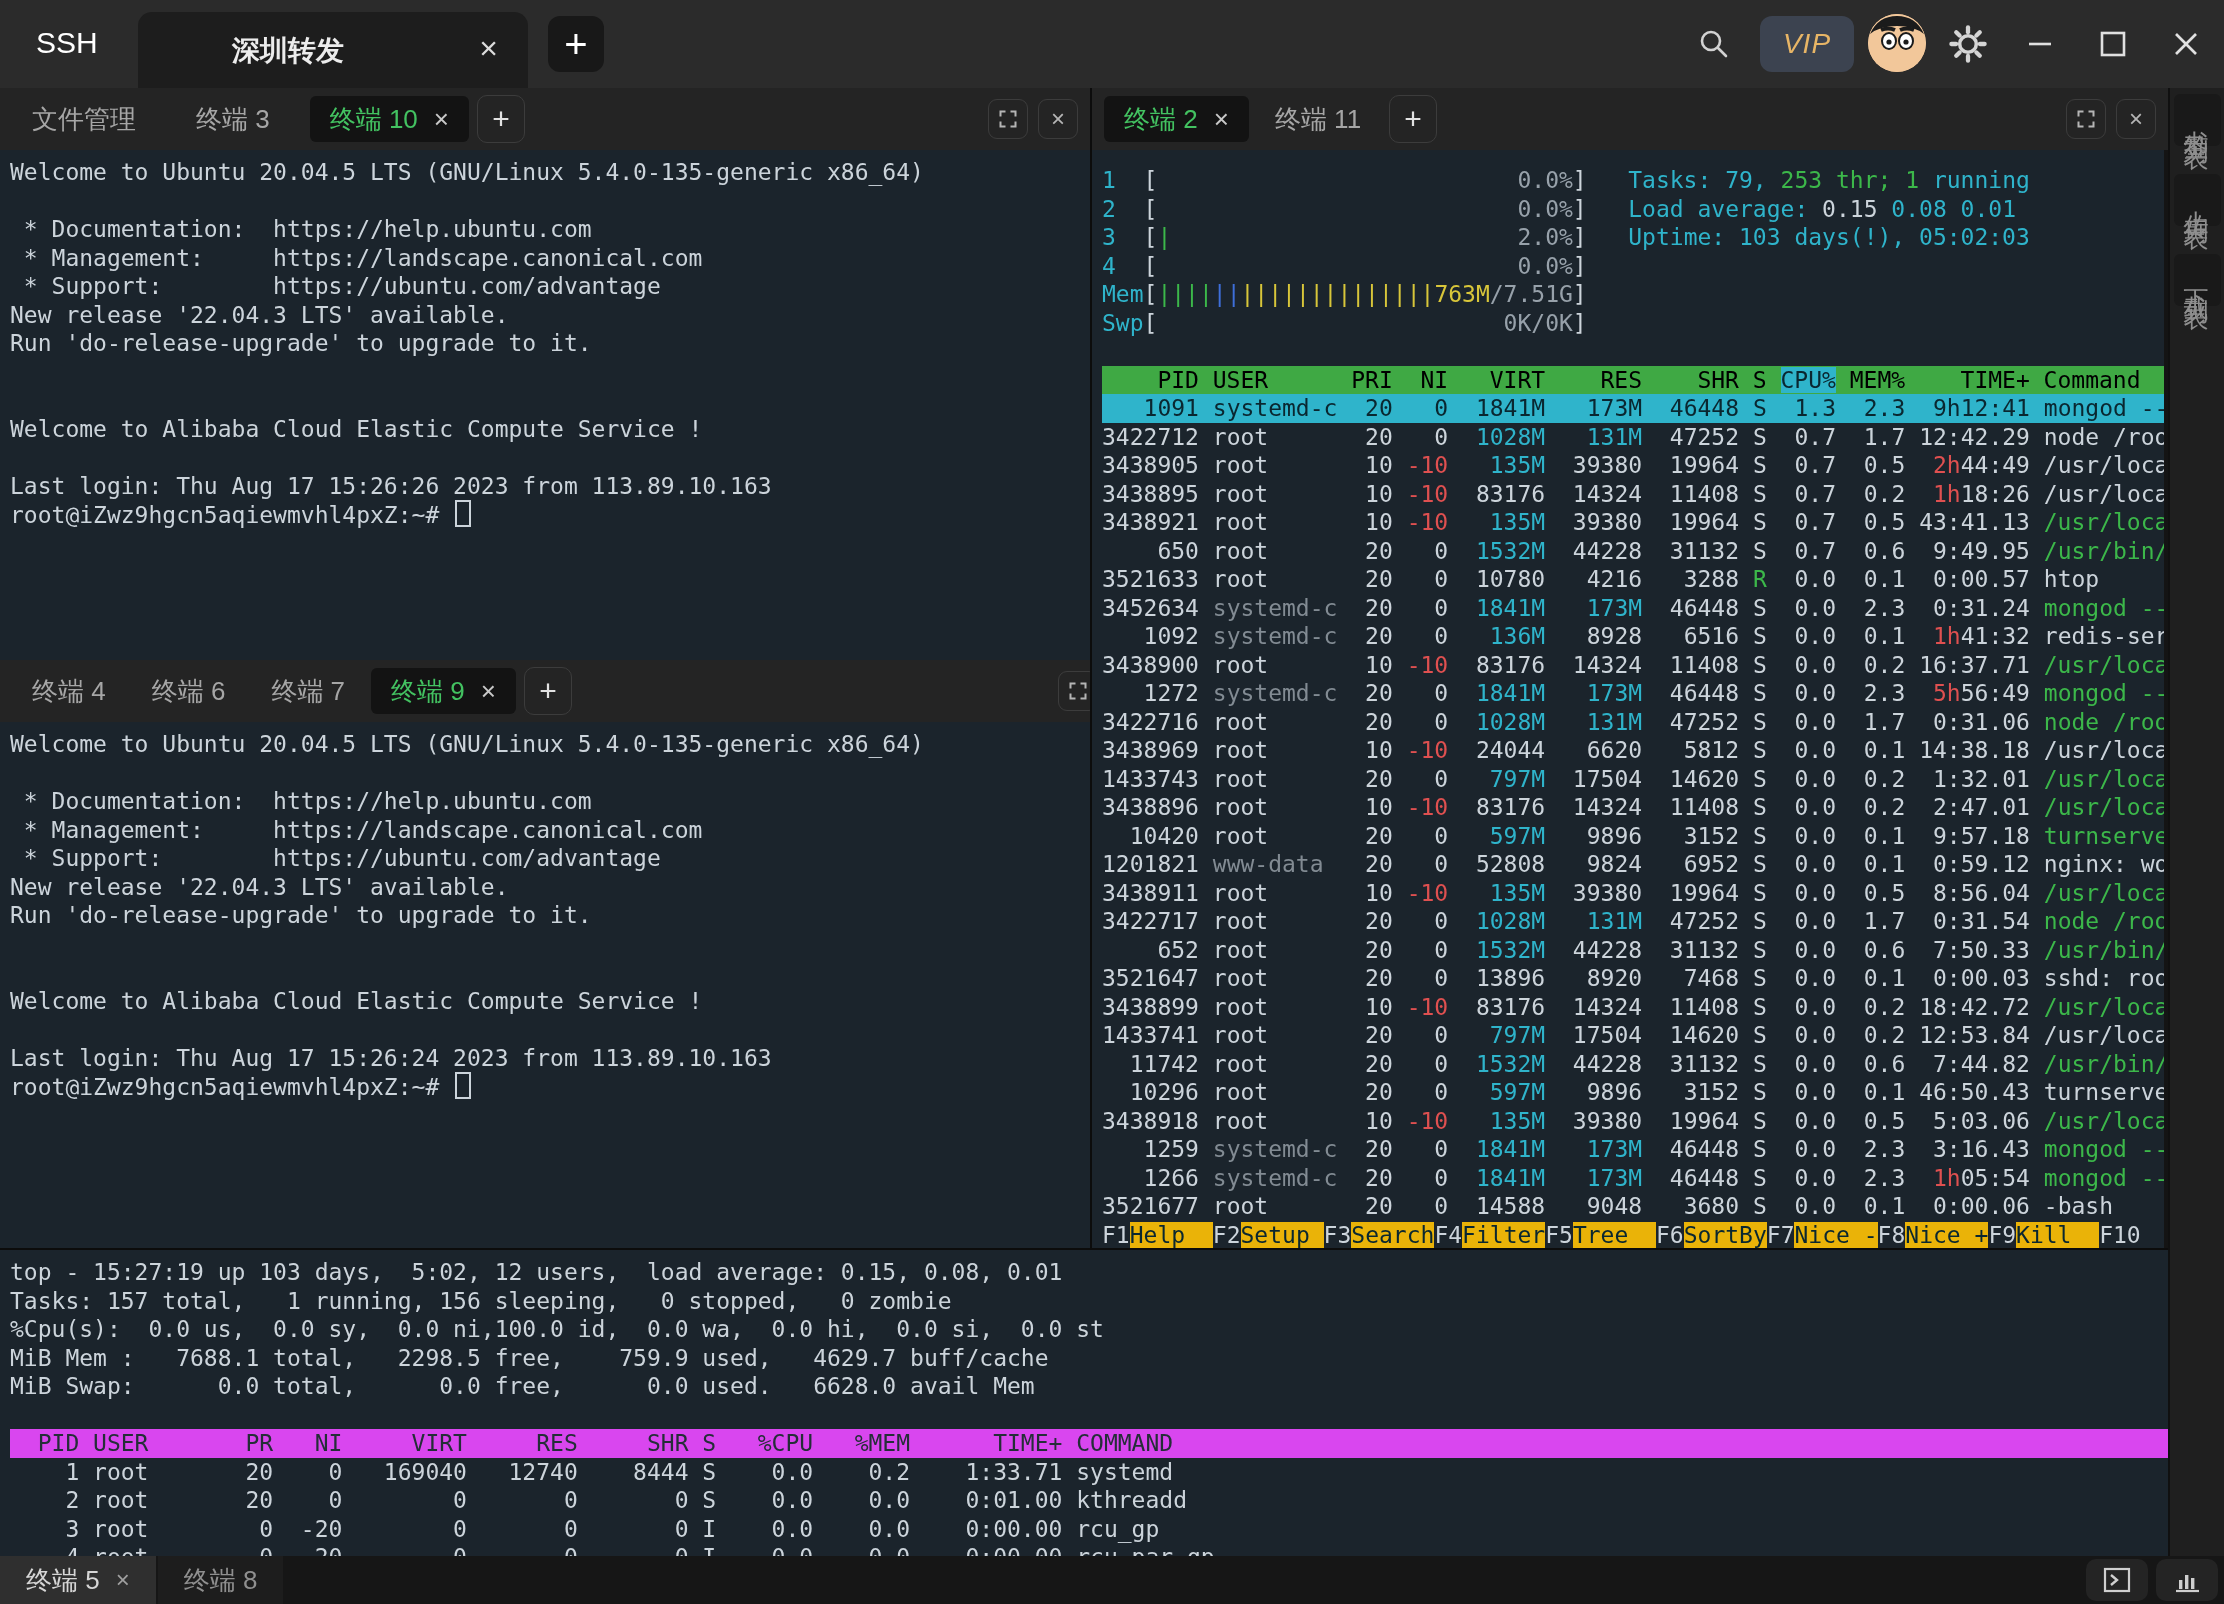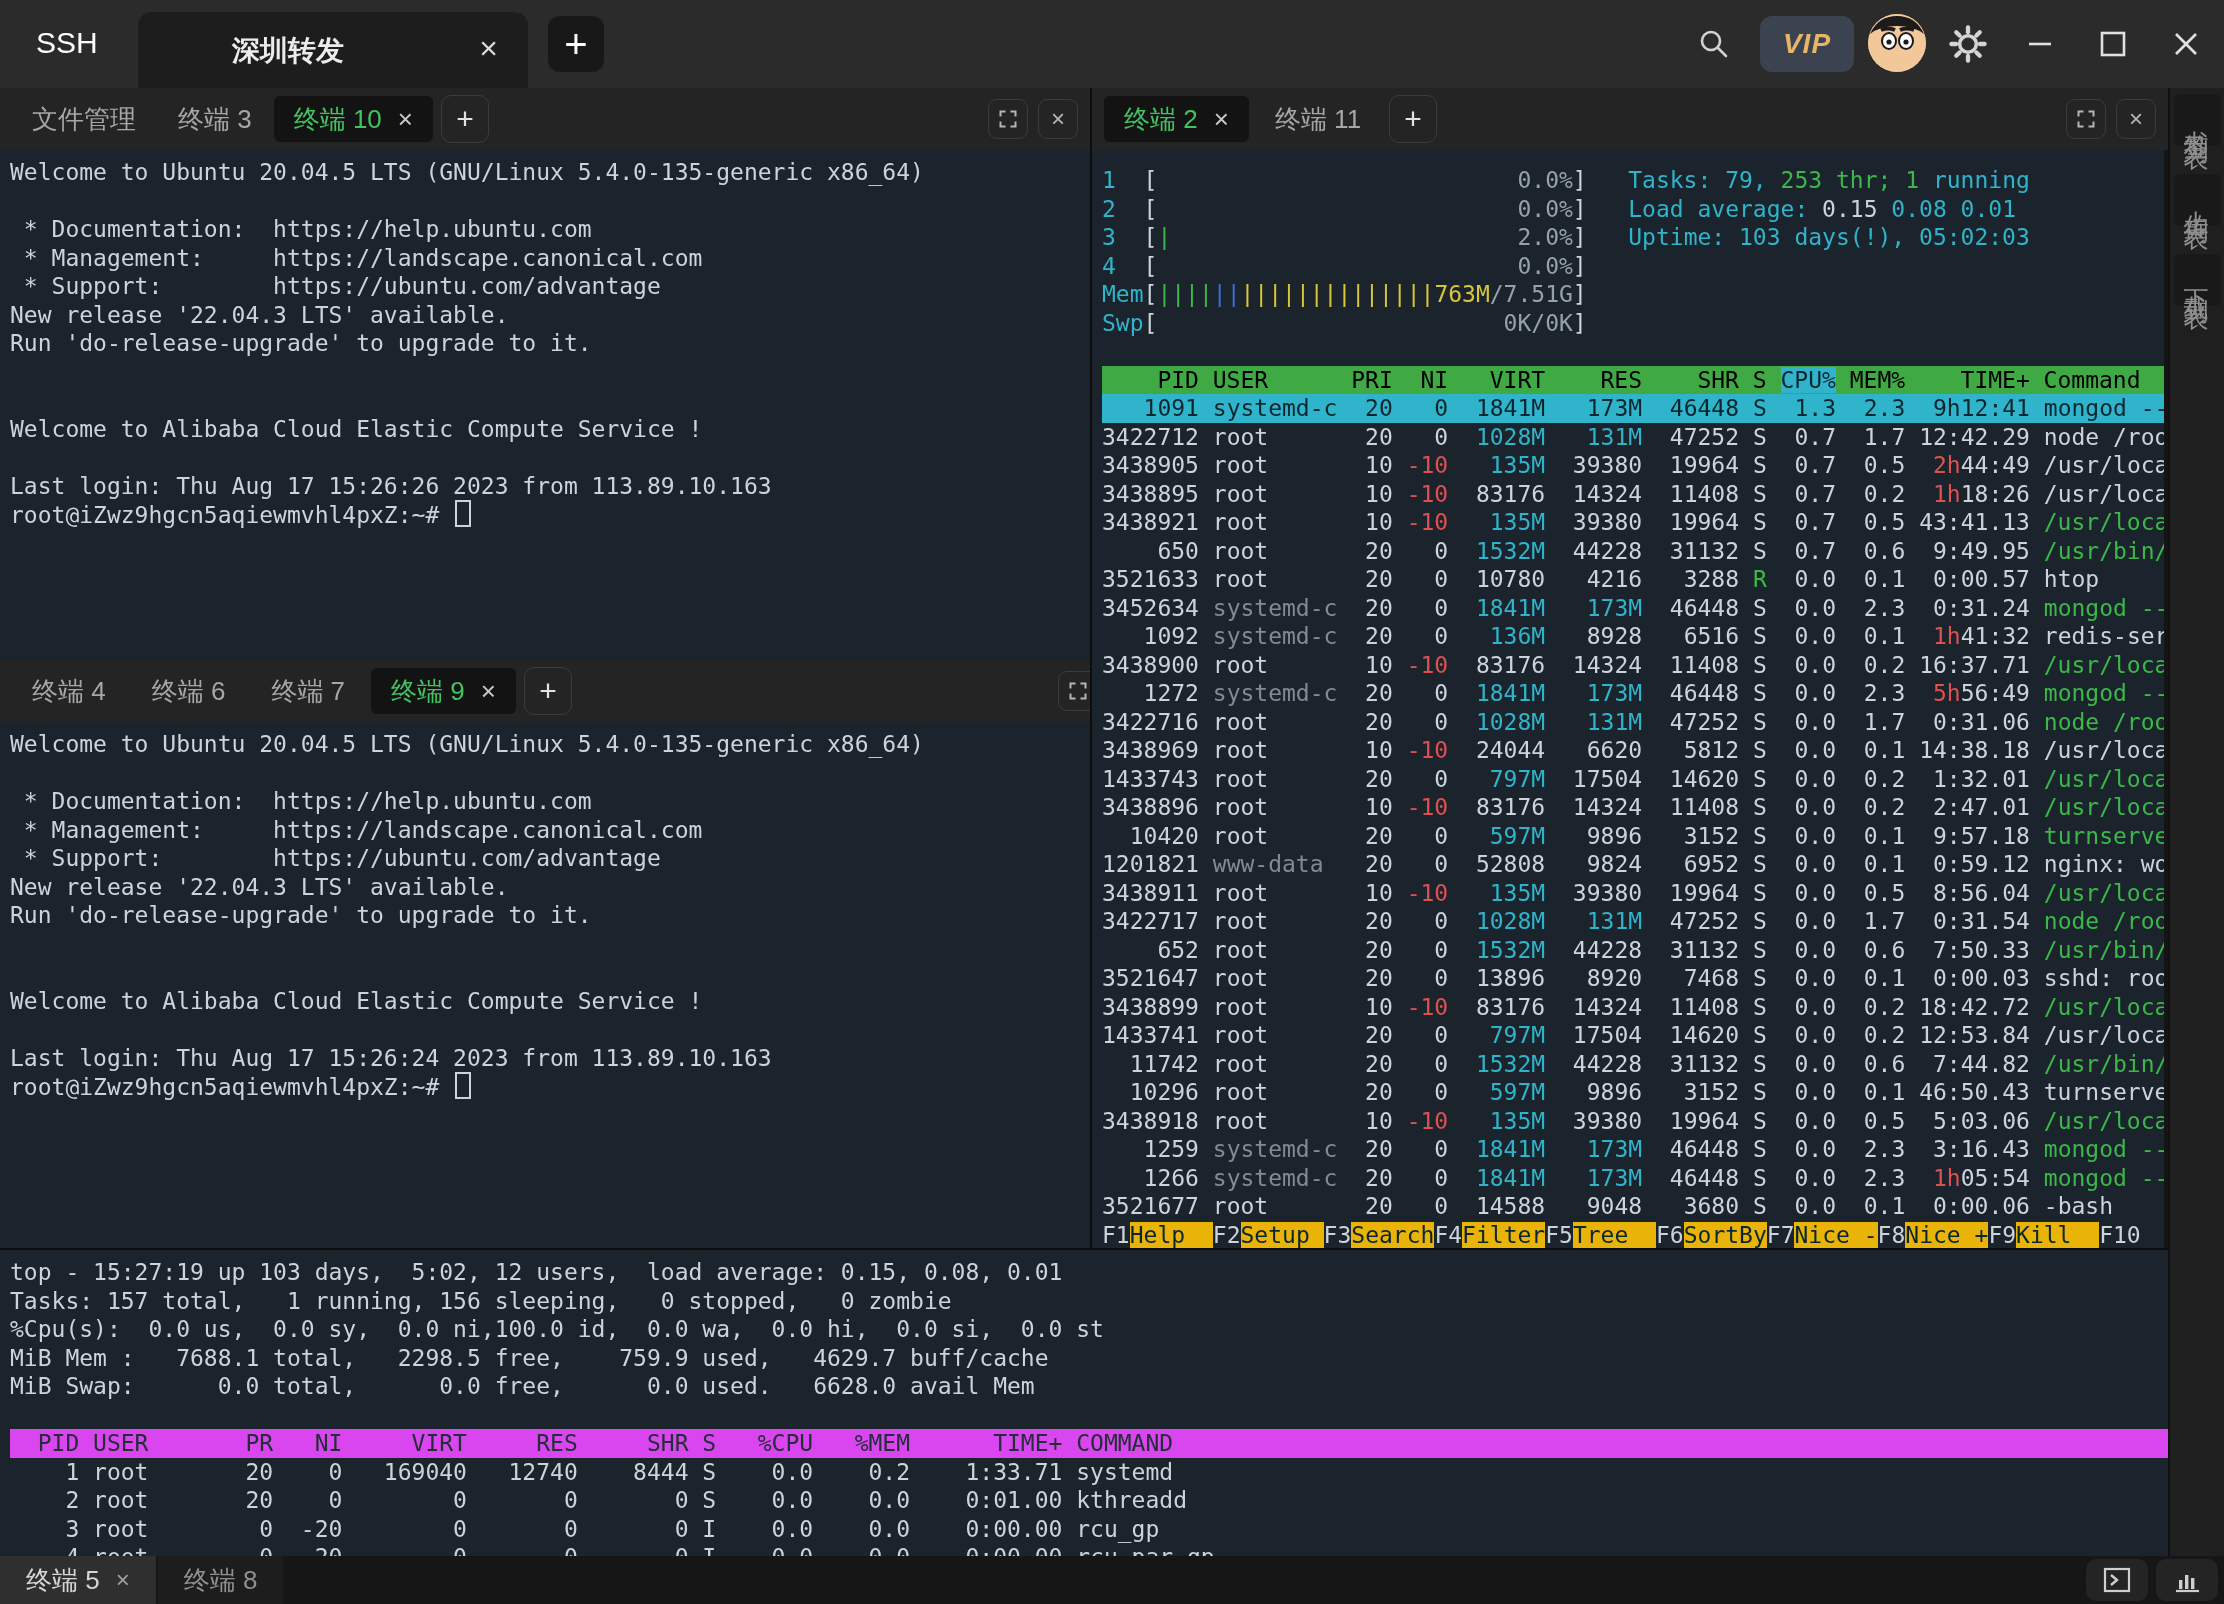--- a/index.html
+++ b/index.html
@@ -9,21 +9,21 @@
   .titlebar{position:absolute;left:0;top:0;width:2224px;height:88px;background:#2b2b2b;}
   .app-label{position:absolute;left:36px;top:26px;font-size:30px;color:#ffffff;text-align:right;}
   .title-tab{position:absolute;left:138px;top:12px;width:390px;height:76px;background:#1d1d1d;
              border-radius:14px 14px 0 0;}
   .title-tab .lbl{position:absolute;left:0;right:90px;top:20px;text-align:center;font-size:28px;color:#ececec;font-weight:bold;}
   .title-tab .x{position:absolute;right:30px;top:18px;font-size:32px;color:#dcdcdc;}
   .title-plus{position:absolute;left:548px;top:16px;width:56px;height:56px;border-radius:12px;background:#181818;
               color:#fff;font-size:40px;display:flex;align-items:center;justify-content:center;}
   .tb-btn{position:absolute;top:22px;width:44px;height:44px;display:flex;align-items:center;justify-content:center;}
   .vip{position:absolute;left:1760px;top:16px;width:94px;height:56px;background:#3c4350;border-radius:12px;
-       display:flex;align-items:center;justify-content:center;color:#e7b566;font-size:28px;font-weight:bold;
+       display:flex;align-items:center;justify-content:center;color:#e7b566;font-size:28px;font-weight:normal;
        font-style:italic;letter-spacing:1px;}
   .avatar{position:absolute;left:1868px;top:14px;width:58px;height:58px;border-radius:50%;overflow:hidden;background:#f2c79a;}
   
   .pane{position:absolute;}
   .pane-tl{left:0;top:88px;width:1090px;height:572px;}
   .pane-bl{left:0;top:660px;width:1160px;height:588px;}
   .pane-r{left:1092px;top:88px;width:1076px;height:1160px;}
   .pane-b{left:0;top:1248px;width:2168px;height:308px;background:#1b242c;border-top:2px solid #0c0c0c;}
   .vdiv{position:absolute;left:1090px;top:88px;width:2px;height:1160px;background:#0c0c0c;}
   .strip{height:62px;background:#242424;display:flex;align-items:center;padding:0 12px;box-sizing:border-box;}
@@ -127,21 +127,21 @@
     <div class="tb-btn" style="left:2164px">
       <svg width="30" height="30" viewBox="0 0 30 30">
         <line x1="5" y1="5" x2="25" y2="25" stroke="#e0e0e0" stroke-width="2.6"></line>
         <line x1="25" y1="5" x2="5" y2="25" stroke="#e0e0e0" stroke-width="2.6"></line>
       </svg>
     </div>
   </div>
 
   <div class="pane pane-tl">
     <div class="strip">
-      <div id="tl-tabs" style="display:flex;gap:2px">
+      <div id="tl-tabs" style="display:flex;gap:20px">
           <div class="ptab">
             <span class="lbl">文件管理</span>
           </div>
           <div class="ptab">
             <span class="lbl">终端 3</span>
           </div>
           <div class="ptab active">
             <span class="lbl">终端 10</span>
             <span class="x">×</span>
           </div>

